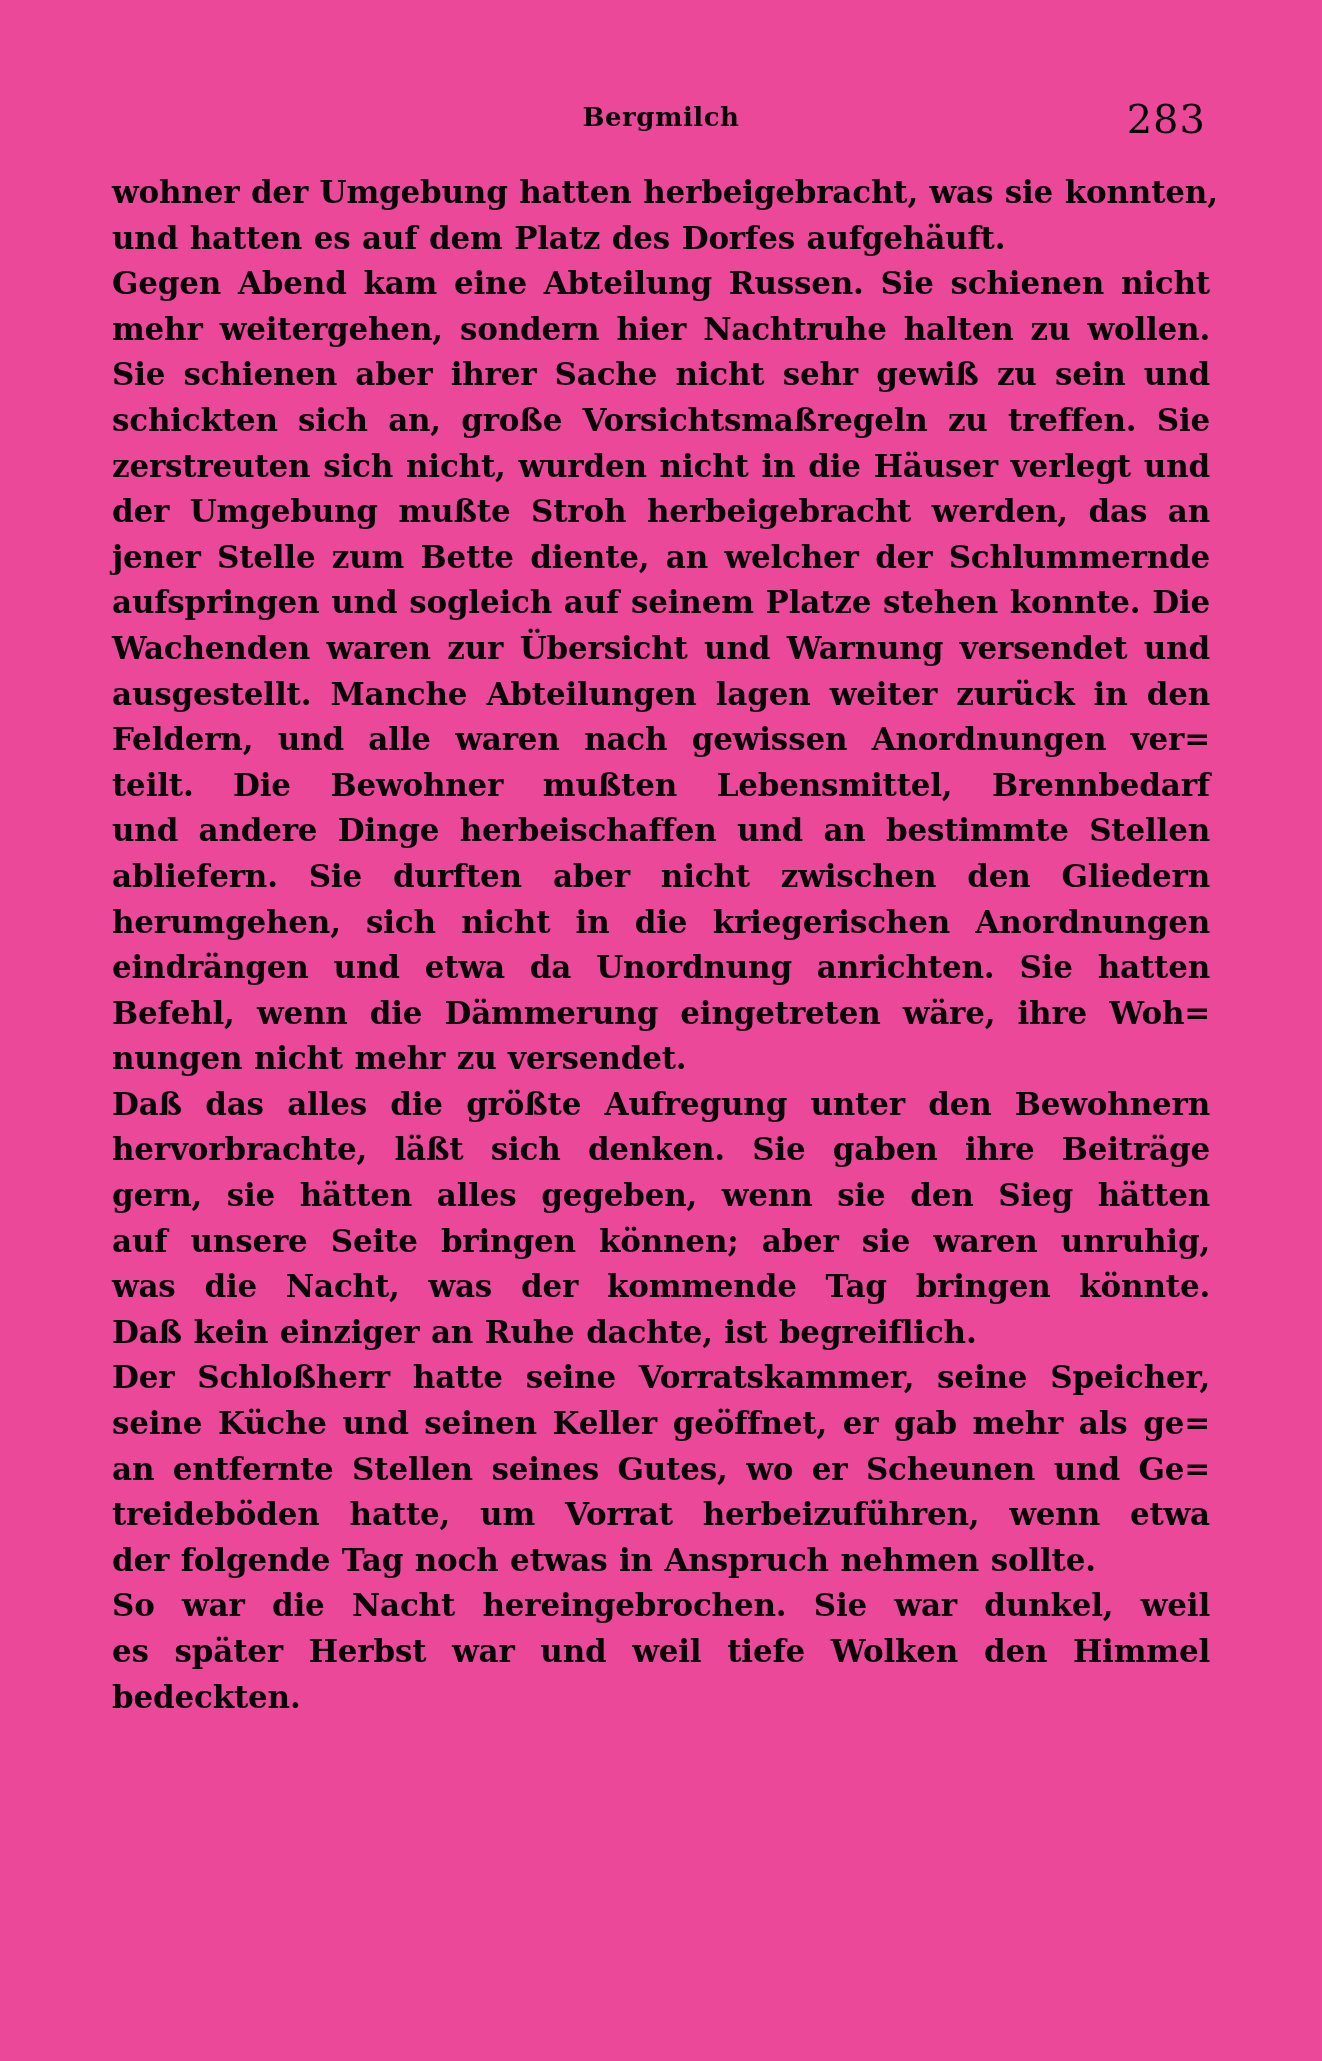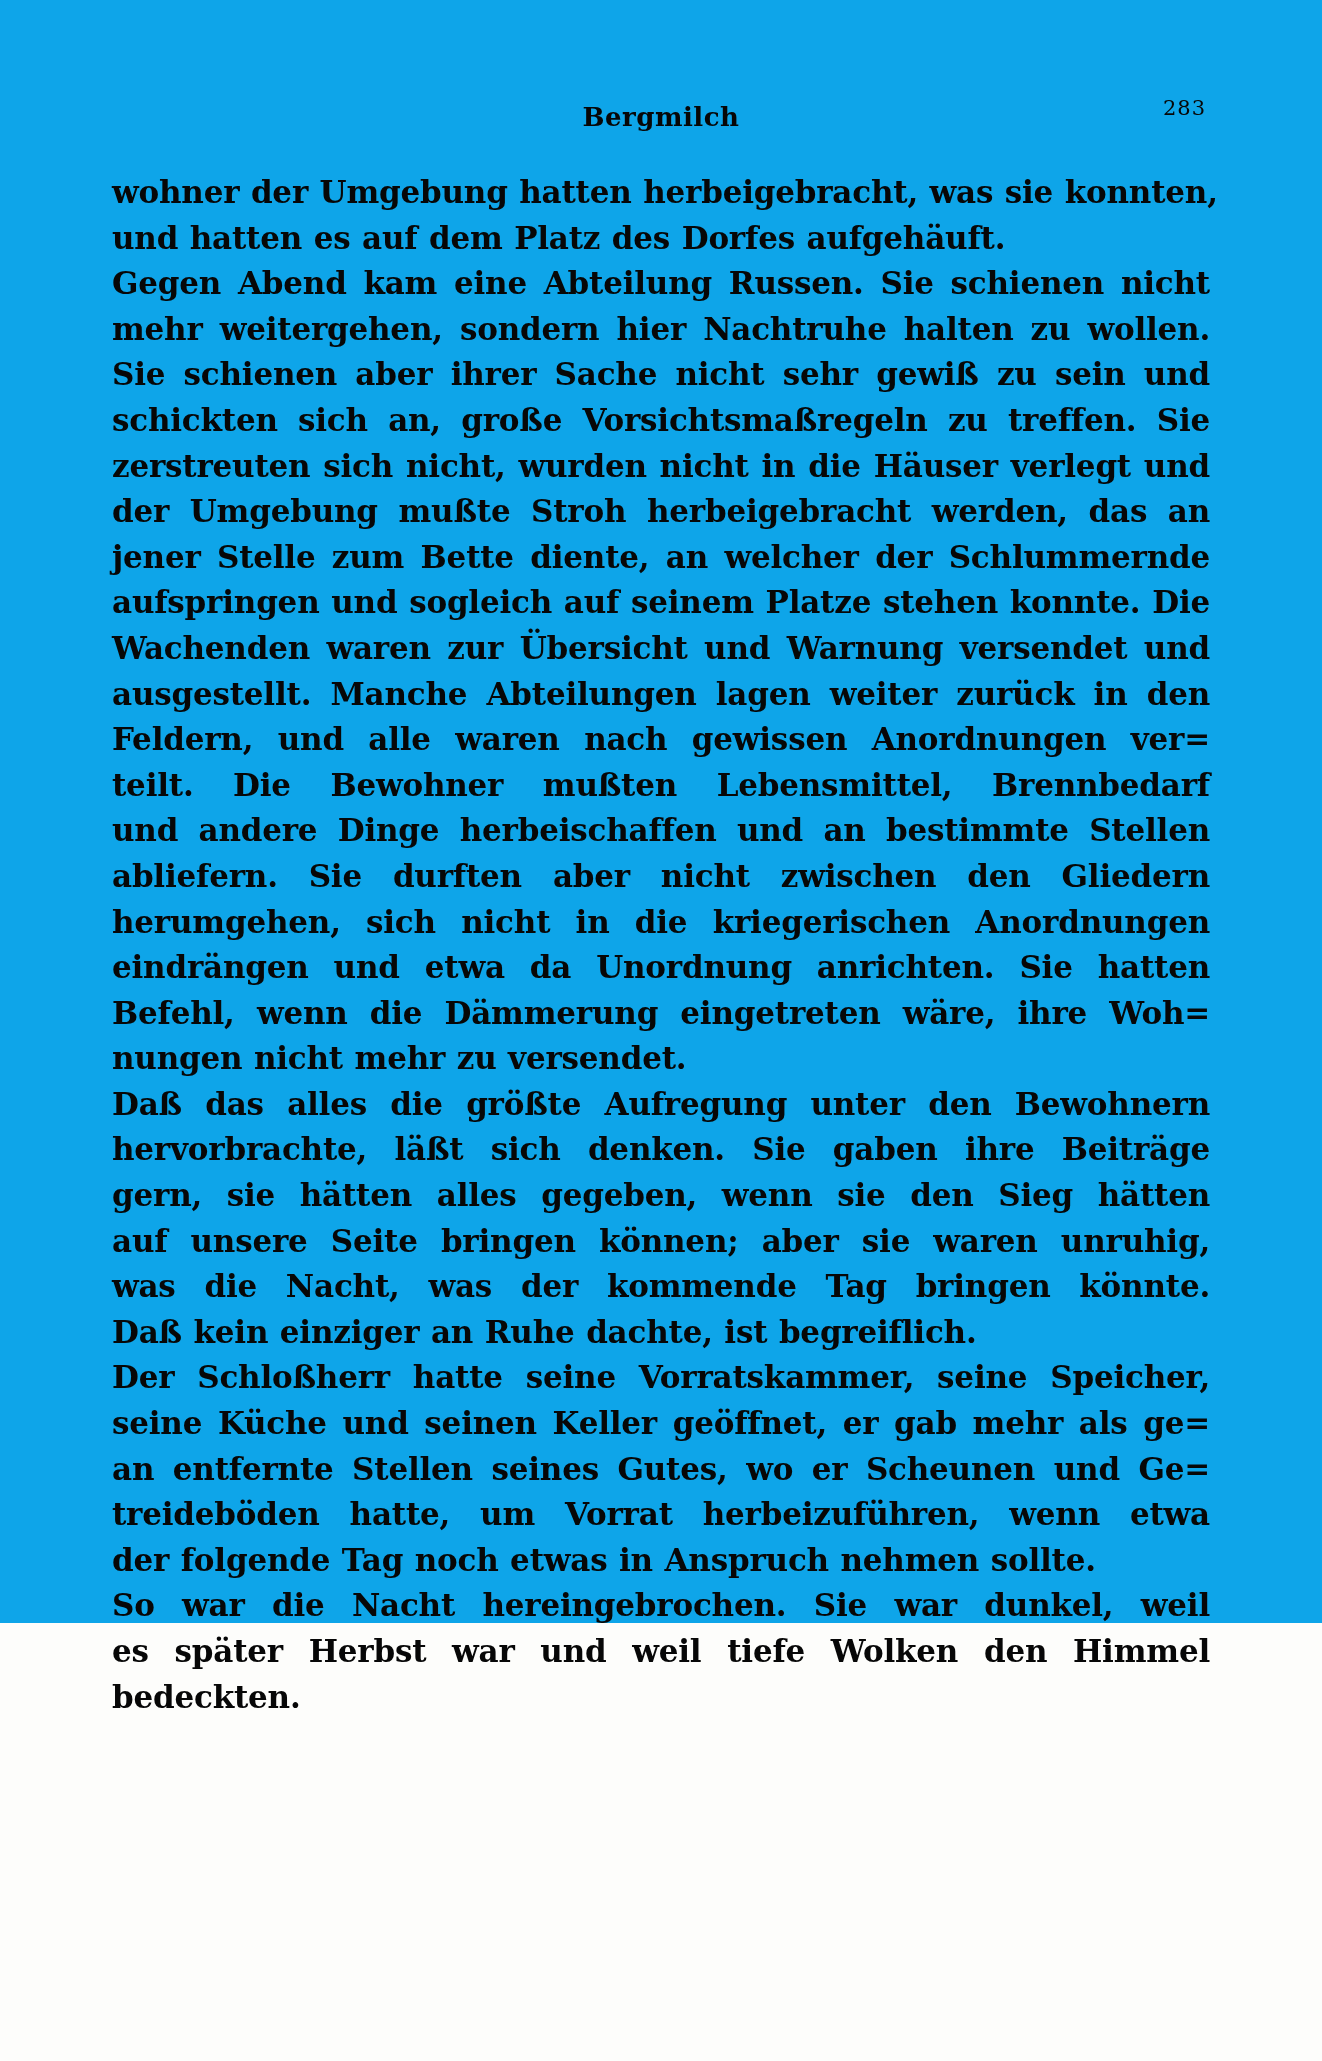--- a/index.html
+++ b/index.html
@@ -11,22 +11,22 @@
     width: 1322px;
     height: 2061px;
     background: #fdfdfb;
     font-family: "DejaVu Serif", serif;
     color: #070707;
     overflow: hidden;
   }
   .page {
     position: relative;
     width: 1322px;
-    height: 1623px;
-    background: #0ea5e9;
+    height: 2061px;
+    background: #ec4899;
   }
   
   .header {
     position: absolute;
     left: 112px;
     top: 94px;
     width: 1098px;
     height: 48px;
   }
   .running-title {
@@ -36,21 +36,21 @@
     top: 8px;
     text-align: center;
     font-size: 26px;
     font-weight: 700;
     letter-spacing: 0.5px;
   }
   .page-number {
     position: absolute;
     right: 4px;
     top: 2px;
-    font-size: 21px;
+    font-size: 40px;
     font-weight: 400;
     letter-spacing: 1px;
   }
   
   .text-block {
     position: absolute;
     left: 112px;
     top: 170px;
     width: 1098px;
     font-size: 31px;

